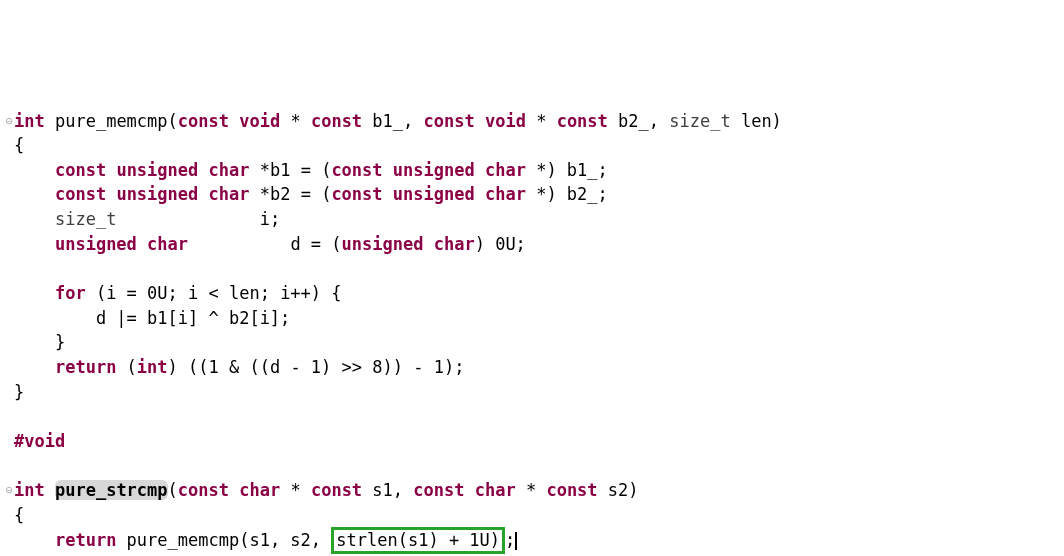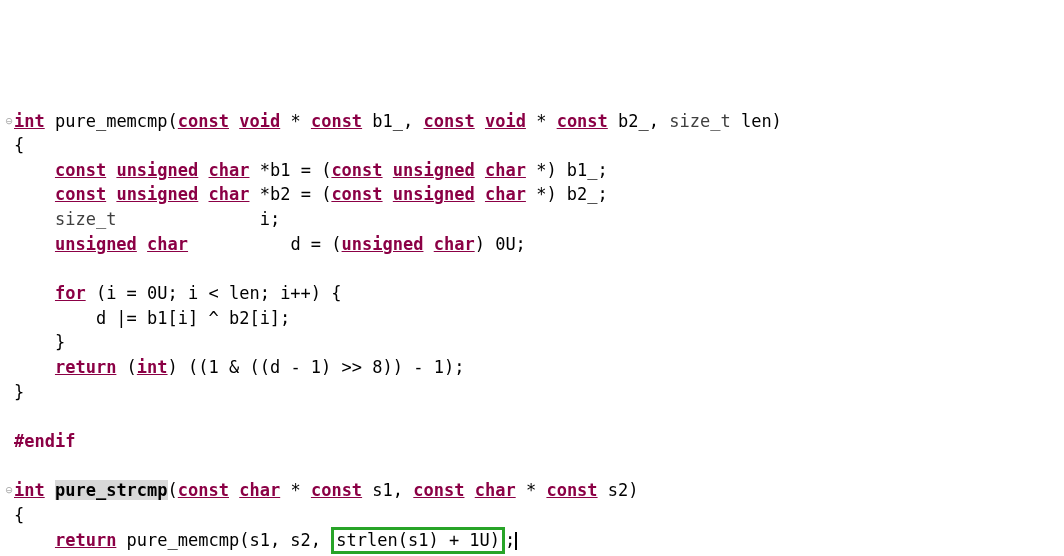--- a/index.html
+++ b/index.html
@@ -5,24 +5,24 @@
   body {
     margin: 0;
     padding: 10px 0 10px 4px;
     background: #ffffff;
     font-family: "DejaVu Sans Mono", "Liberation Mono", Consolas, monospace;
     font-size: 17px;
     line-height: 1.45;
     color: #000000;
     white-space: pre;
   }
-  .tok-kw   { color: #8b0045; font-weight: bold; text-decoration: underline; }   
+  .tok-kw   { color: #8b0045; font-weight: bold; }   
   .tok-type { color: #404040; }                       
   .tok-fn   { color: #000000; font-weight: normal; }
-  .tok-fnhl { color: #000000; font-weight: bold; background: #d8d8d8; }
+  .tok-fnhl { color: #000000; font-weight: bold; background: #d8d8d8; border-radius: 6px; }
   .tok-pp   { color: #8b0045; font-weight: bold; }
   .cursor   { background: #000; color:#000; display:inline-block; width:2px; height:1.1em; vertical-align:text-bottom; }
   .hlbox {
     border: 3px solid #28a428;
     padding: 0 2px;
     display: inline-block;
     line-height: 1.2;
   }
   .foldmark {
     display:inline-block;
@@ -45,21 +45,21 @@
 <span class="gutter"> </span><span>    </span><span class="tok-kw">const</span> <span class="tok-kw">unsigned</span> <span class="tok-kw">char</span><span> *b2 = (</span><span class="tok-kw">const</span> <span class="tok-kw">unsigned</span> <span class="tok-kw">char</span><span> *) b2_;</span>
 <span class="gutter"> </span><span>    </span><span class="tok-type">size_t</span><span>              i;</span>
 <span class="gutter"> </span><span>    </span><span class="tok-kw">unsigned</span> <span class="tok-kw">char</span><span>          d = (</span><span class="tok-kw">unsigned</span> <span class="tok-kw">char</span><span>) 0U;</span>
 <span class="gutter"> </span><span></span>
 <span class="gutter"> </span><span>    </span><span class="tok-kw">for</span><span> (i = 0U; i &lt; len; i++) {</span>
 <span class="gutter"> </span><span>        d |= b1[i] ^ b2[i];</span>
 <span class="gutter"> </span><span>    }</span>
 <span class="gutter"> </span><span>    </span><span class="tok-kw">return</span><span> (</span><span class="tok-kw">int</span><span>) ((1 &amp; ((d - 1) &gt;&gt; 8)) - 1);</span>
 <span class="gutter"> </span><span>}</span>
 <span class="gutter"> </span><span></span>
-<span class="gutter"> </span><span class="tok-pp">#endif</span>
+<span class="gutter"> </span><span class="tok-pp">#void</span>
 <span class="gutter"> </span><span></span>
 <span class="foldmark">⊖</span><span class="tok-kw">int</span> <span class="tok-fnhl">pure_strcmp</span><span>(</span><span class="tok-kw">const</span> <span class="tok-kw">char</span><span> * </span><span class="tok-kw">const</span><span> s1, </span><span class="tok-kw">const</span> <span class="tok-kw">char</span><span> * </span><span class="tok-kw">const</span><span> s2)</span>
 <span class="gutter"> </span><span>{</span>
 <span class="gutter"> </span><span>    </span><span class="tok-kw">return</span><span> pure_memcmp(s1, s2, </span><span class="hlbox"><span>strlen(s1) + 1U)</span></span><span>;</span><span class="cursor"></span>
 <span class="gutter"> </span><span>}</span></div>
 
 
 
 
 </body></html>

